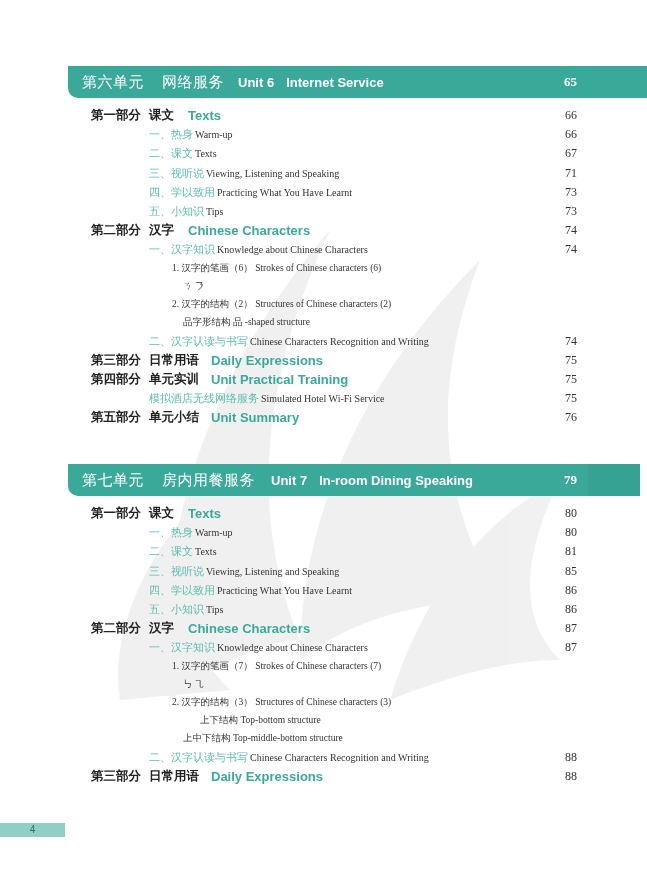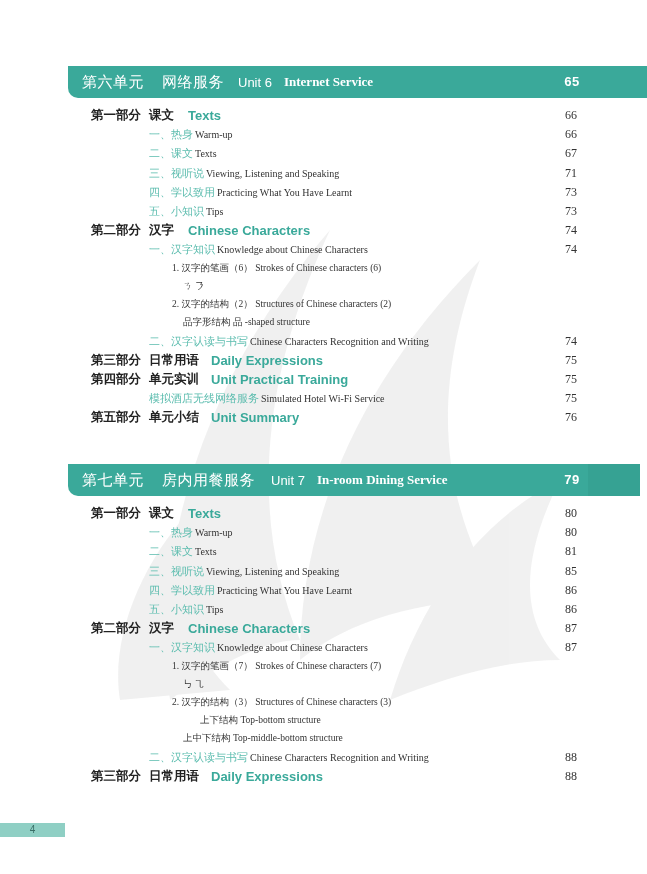--- a/index.html
+++ b/index.html
@@ -1,23 +1,23 @@
 <!DOCTYPE html>
 <html><head>
 <meta charset="utf-8">
 <style>
   html,body{margin:0;padding:0;}
   body{width:647px;height:874px;background:#ffffff;position:relative;overflow:hidden;font-family:"DejaVu Sans","Liberation Sans",sans-serif;}
   .watermark{position:absolute;left:0;top:0;width:647px;height:874px;pointer-events:none;}
   .unit-bar{position:absolute;left:68px;height:32px;background:#3aa99a;border-radius:0 0 0 10px;color:#fff;display:flex;align-items:center;}
   .unit-bar .cn{font-size:15px;margin-left:14px;letter-spacing:0.5px;}
   .unit-bar .cn2{font-size:15px;margin-left:18px;letter-spacing:0.5px;}
-  .unit-bar .en{font-family:"Liberation Sans",sans-serif;font-weight:normal;font-size:13px;margin-left:14px;}
-  .unit-bar .en2{font-family:Liberation Serif, serif;font-weight:bold;font-size:13px;margin-left:12px;}
-  .unit-bar .pg{position:absolute;left:496px;font-family:Liberation Mono, monospace;font-weight:bold;font-size:13px;}
+  .unit-bar .en{font-family:"Liberation Sans",sans-serif;font-weight:bold;font-size:13px;margin-left:14px;}
+  .unit-bar .en2{font-family:Liberation Sans, sans-serif;font-weight:bold;font-size:13px;margin-left:12px;}
+  .unit-bar .pg{position:absolute;left:496px;font-family:Liberation Serif, serif;font-weight:bold;font-size:13px;}
   .unit-bar .tail{position:absolute;right:0;top:0;height:100%;background:#36a293;}
   .row{position:absolute;left:0;width:647px;height:19px;display:flex;align-items:center;}
   .row .page{position:absolute;left:565px;font-family:"Liberation Serif",serif;font-size:12px;color:#333;}
   .part .label{position:absolute;left:91px;font-size:12.5px;font-weight:bold;color:#222;white-space:nowrap;}
   .part .cn{position:absolute;left:149px;font-size:12.5px;font-weight:bold;color:#222;white-space:nowrap;}
   .part .en{font-family:"Liberation Sans",sans-serif;font-weight:bold;font-size:13px;color:#3aa99a;white-space:nowrap;position:absolute;}
   .sub .cn{position:absolute;left:149px;font-size:11px;color:#5bbcae;white-space:nowrap;}
   .sub .en{font-family:"Liberation Serif",serif;font-size:10px;color:#333;white-space:nowrap;position:absolute;}
   .subsub .text{position:absolute;left:172px;font-family:"Liberation Serif",serif;font-size:9.5px;color:#333;white-space:nowrap;}
   .subsub .text.ind{left:183px;}
@@ -123,21 +123,21 @@
       <span class="label">第五部分</span>
       <span class="cn">单元小结</span>
       <span class="en" style="left:211px">Unit Summary</span>
       <span class="page">76</span>
     </div>
     <div class="unit-bar" style="top: 464px; width: 572px;">
       <div class="tail" style="width:52px"></div>
       <span class="cn">第七单元</span>
       <span class="cn2">房内用餐服务</span>
       <span class="en" style="margin-left:16px">Unit 7</span>
-      <span class="en2">In-room Dining Service</span>
+      <span class="en2">In-room Dining Speaking</span>
       <span class="pg">79</span>
     </div>
     <div class="row part" style="top: 504px;">
       <span class="label">第一部分</span>
       <span class="cn">课文</span>
       <span class="en" style="left:188px">Texts</span>
       <span class="page">80</span>
     </div>
     <div class="row sub" style="top: 523.2px;">
       <span class="cn">一、热身</span>

